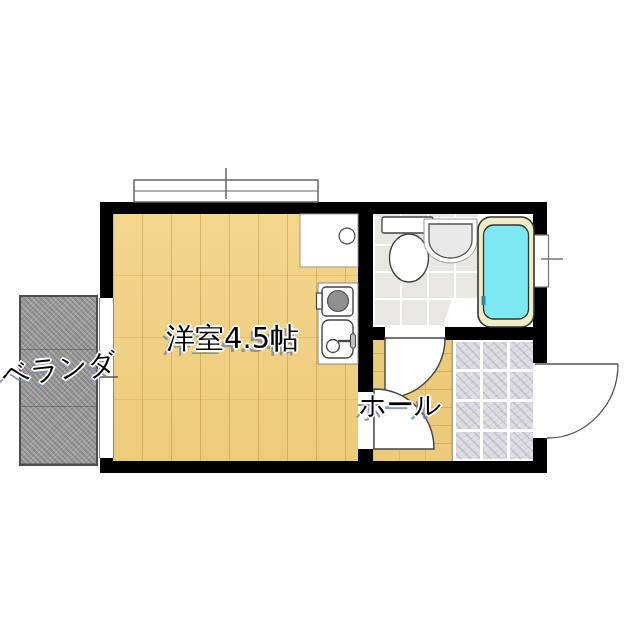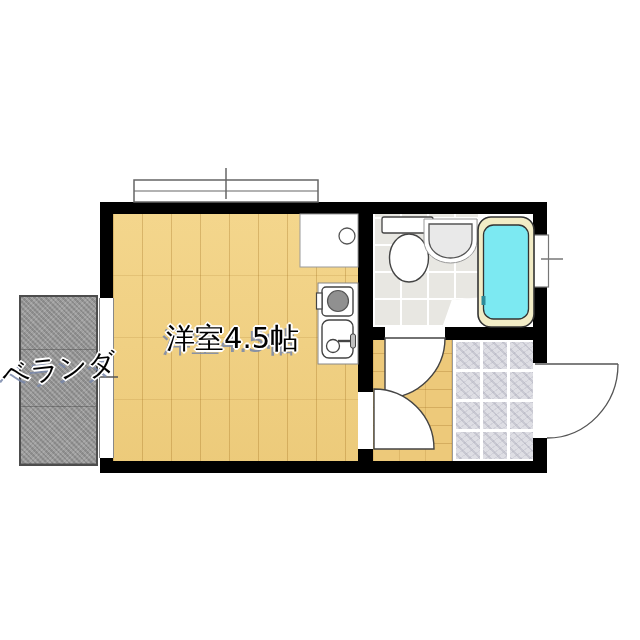--- a/index.html
+++ b/index.html
@@ -149,15 +149,16 @@
 
     <path d="M374,449 L374,389 A60,60 0 0 1 434,449 Z" fill="#ffffff" stroke="#444" stroke-width="1.4"></path>
 
     <g>
       <line x1="535" y1="364" x2="618" y2="364" stroke="#555" stroke-width="1.6"></line>
       <path d="M618,364 A71,74 0 0 1 547,438" fill="none" stroke="#555" stroke-width="1.3"></path>
     </g>
   </svg>
 
   <div class="room-label lbl-main">洋室4.5帖</div>
+  <div class="room-label lbl-hall">ホール</div>
   <div class="room-label lbl-veranda">ベランダ</div>
 
 </div>
 
 </body></html>

